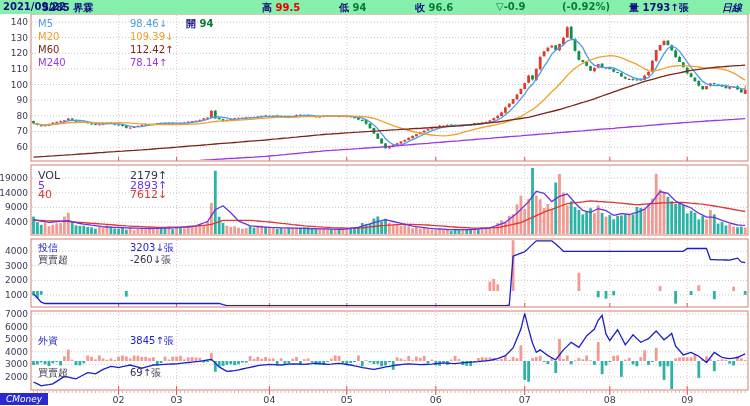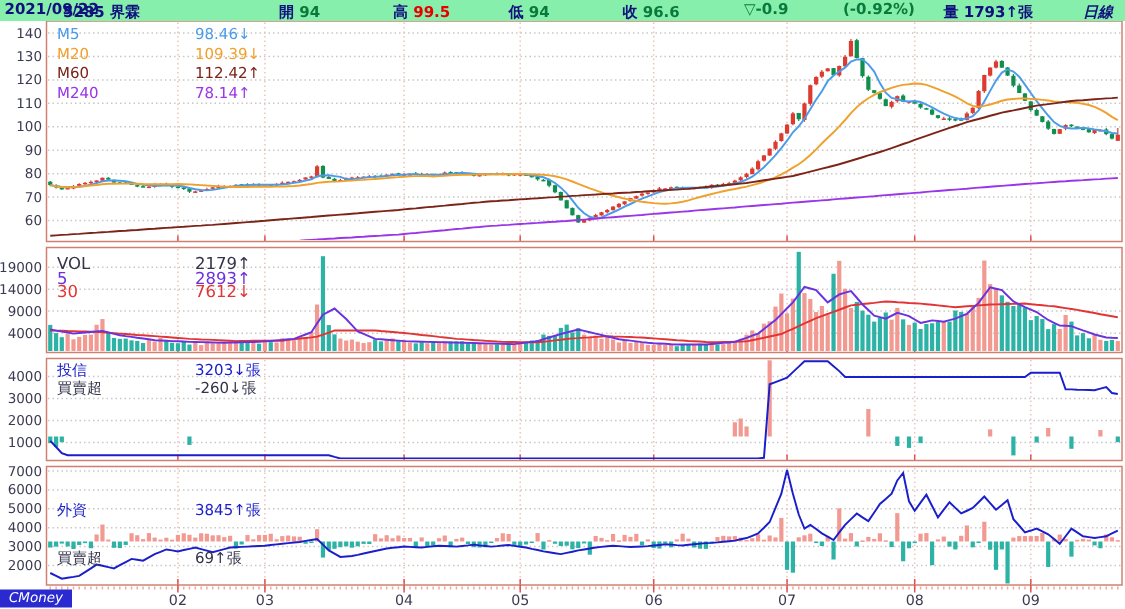--- a/index.html
+++ b/index.html
@@ -1141,40 +1141,40 @@
         <text x="609.8" y="403" text-anchor="middle" font-size="9.5" fill="#3a3a52">08</text>
         <line x1="687.2" y1="390" x2="687.2" y2="395" stroke="#e05050"></line>
         <text x="687.2" y="403" text-anchor="middle" font-size="9.5" fill="#3a3a52">09</text>
       </g>
     </svg>
 </div>
 
 <div id="header">
     <div class="h-item" style="left: 3px; color: rgb(16, 16, 126);">2021/09/22</div>
     <div class="h-item" style="left: 42px; color: rgb(16, 16, 126);">5285 界霖</div>
-    <div class="h-item" style="left: 186px;"><span style="color: rgb(16, 16, 126);">開 </span><span style="color: rgb(10, 122, 60);">94</span></div>
+    <div class="h-item" style="left: 186px; margin-top: 16px;"><span style="color: rgb(16, 16, 126);">開 </span><span style="color: rgb(10, 122, 60);">94</span></div>
     <div class="h-item" style="left: 262px;"><span style="color: rgb(16, 16, 126);">高 </span><span style="color: rgb(232, 0, 0);">99.5</span></div>
     <div class="h-item" style="left: 339px;"><span style="color: rgb(16, 16, 126);">低 </span><span style="color: rgb(10, 122, 60);">94</span></div>
     <div class="h-item" style="left: 415px;"><span style="color: rgb(16, 16, 126);">收 </span><span style="color: rgb(10, 122, 60);">96.6</span></div>
     <div class="h-item" style="left: 496px; color: rgb(10, 122, 60);">▽-0.9</div>
     <div class="h-item" style="left: 562px; color: rgb(10, 122, 60);">(-0.92%)</div>
     <div class="h-item" style="left: 629px;"><span style="color: rgb(16, 16, 126);">量 </span><span style="color: rgb(16, 16, 126);">1793↑張</span></div>
     <div class="h-item" style="left: 722px; color: rgb(16, 16, 126); font-style: italic;">日線</div>
   </div>
 
 <div class="legend" id="legend-price">
     <div class="lrow"><span class="llab" style="color: rgb(74, 156, 232);">M5</span><span style="color: rgb(74, 156, 232);">98.46↓</span></div>
     <div class="lrow"><span class="llab" style="color: rgb(240, 160, 44);">M20</span><span style="color: rgb(240, 160, 44);">109.39↓</span></div>
     <div class="lrow"><span class="llab" style="color: rgb(125, 36, 24);">M60</span><span style="color: rgb(125, 36, 24);">112.42↑</span></div>
     <div class="lrow"><span class="llab" style="color: rgb(154, 53, 232);">M240</span><span style="color: rgb(154, 53, 232);">78.14↑</span></div>
   </div>
 <div class="legend" id="legend-volume">
     <div class="lrow"><span class="llab" style="color: rgb(51, 51, 74);">VOL</span><span style="color: rgb(51, 51, 74);">2179↑</span></div>
     <div class="lrow"><span class="llab" style="color: rgb(106, 51, 221);">5</span><span style="color: rgb(106, 51, 221);">2893↑</span></div>
-    <div class="lrow"><span class="llab" style="color: rgb(226, 52, 52);">30</span><span style="color: rgb(226, 52, 52);">7612↓</span></div>
+    <div class="lrow"><span class="llab" style="color: rgb(226, 52, 52);">40</span><span style="color: rgb(226, 52, 52);">7612↓</span></div>
   </div>
 <div class="legend" id="legend-inst">
     <div class="lrow"><span class="llab" style="color: rgb(26, 30, 203);">投信</span><span style="color: rgb(26, 30, 203);">3203↓張</span></div>
     <div class="lrow"><span class="llab" style="color: rgb(51, 51, 74);">買賣超</span><span style="color: rgb(51, 51, 74);">-260↓張</span></div>
   </div>
 <div class="legend" id="legend-foreign">
     <div class="lrow"><span class="llab" style="color: rgb(26, 30, 203);">外資</span><span style="color: rgb(26, 30, 203);">3845↑張</span></div>
     <div class="lrow"><span class="llab" style="color: rgb(51, 51, 74);">買賣超</span><span style="color: rgb(51, 51, 74);">69↑張</span></div>
   </div>
 

